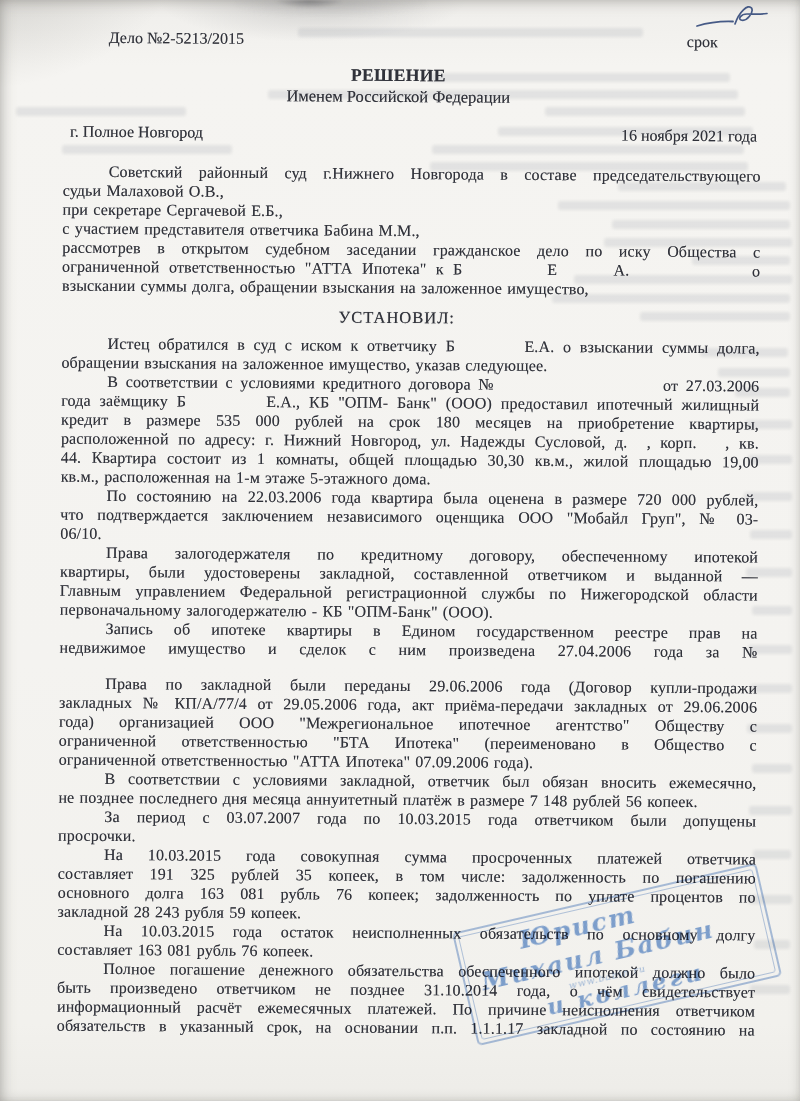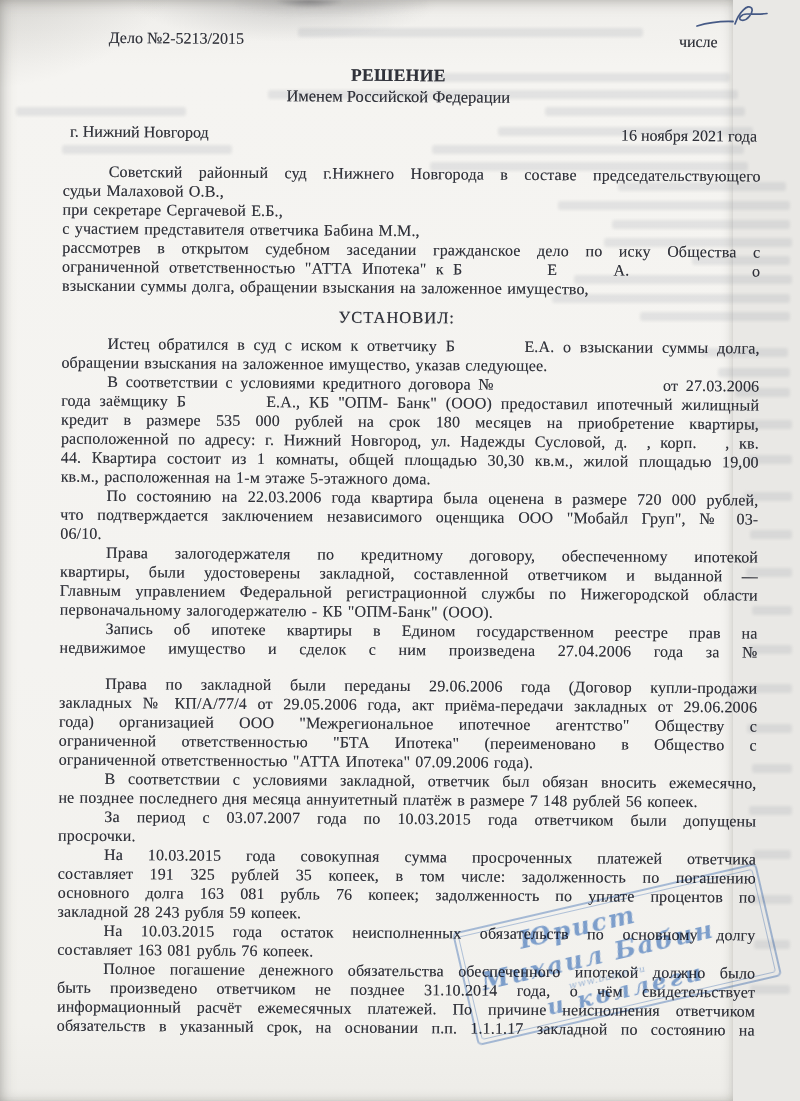--- a/index.html
+++ b/index.html
@@ -1,17 +1,17 @@
 <!DOCTYPE html>
 <html><head>
 <meta charset="utf-8">
 <style>
   html,body{margin:0;padding:0;width:800px;height:1101px;overflow:hidden;background:#e9e8e5;}
   .page{
-    position:relative;width:733px;height:1101px;
+    position:relative;width:800px;height:1101px;
     font-family:"Liberation Serif","DejaVu Serif",serif;
     color:#30323a;
     background:
       radial-gradient(ellipse 340px 240px at -4% -6%, rgba(140,138,132,0.40), rgba(140,138,132,0) 65%),
       radial-gradient(ellipse 220px 60px at 39% 0%, rgba(120,120,122,0.28), rgba(120,120,122,0) 70%),
       linear-gradient(180deg,#efeeeb 0%,#f5f4f1 6%,#f4f3f0 60%,#f2f1ed 93%,#edecE8 100%);
     box-shadow:inset 10px 0 14px -8px rgba(120,118,112,0.45),
                inset -8px 0 12px -8px rgba(120,118,112,0.30),
                inset 0 10px 14px -8px rgba(120,118,112,0.40),
                inset 0 -8px 12px -8px rgba(120,118,112,0.30);
@@ -105,28 +105,28 @@
     </div>
 
   <svg class="penmark" viewBox="0 0 84 38">
     <path d="M3,25 C13,22 27,20 39,20.5" fill="none" stroke="#33497a" stroke-width="1.8" stroke-linecap="round" opacity="0.9"></path>
     <path d="M41,23 C45,11 54,2.5 57.5,7 C60,11 53,21 47,19 C44,18 46.5,13 53,13 C60,13 66,13.5 73,12.5" fill="none" stroke="#33497a" stroke-width="1.7" stroke-linecap="round" opacity="0.9"></path>
   </svg>
 
   <div class="content">
     <div class="header-row">
       <div>Дело №2-5213/2015</div>
-      <div>числе</div>
+      <div>срок</div>
     </div>
 
     <div class="title">РЕШЕНИЕ</div>
     <div class="subtitle">Именем Российской Федерации</div>
 
     <div class="place-row">
-      <div>г. Нижний Новгород</div>
+      <div>г. Полное Новгород</div>
       <div>16 ноября 2021 года</div>
     </div>
 
     <div class="doc-body" id="doc-body">
         <div class="para">
           <div class="line indent stretch">Советский районный суд г.Нижнего Новгорода в составе председательствующего</div>
           <div class="line">судьи Малаховой О.В.,</div>
           <div class="line">при секретаре Сергачевой Е.Б.,</div>
           <div class="line">с участием представителя ответчика Бабина М.М.,</div>
           <div class="line stretch">рассмотрев в открытом судебном заседании гражданское дело по иску Общества с</div>

